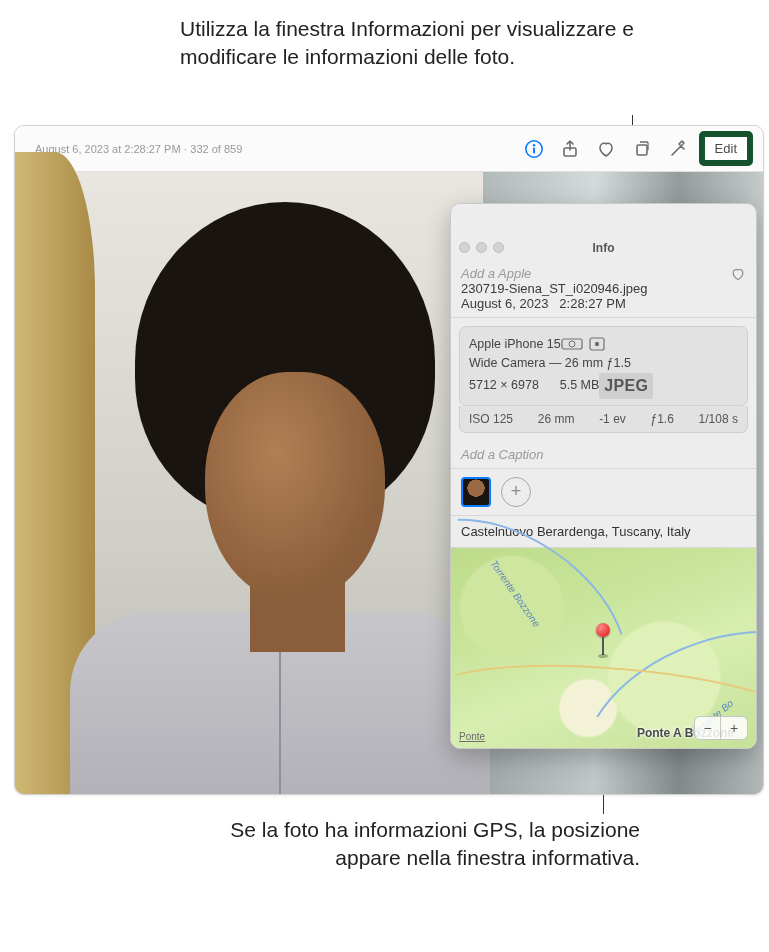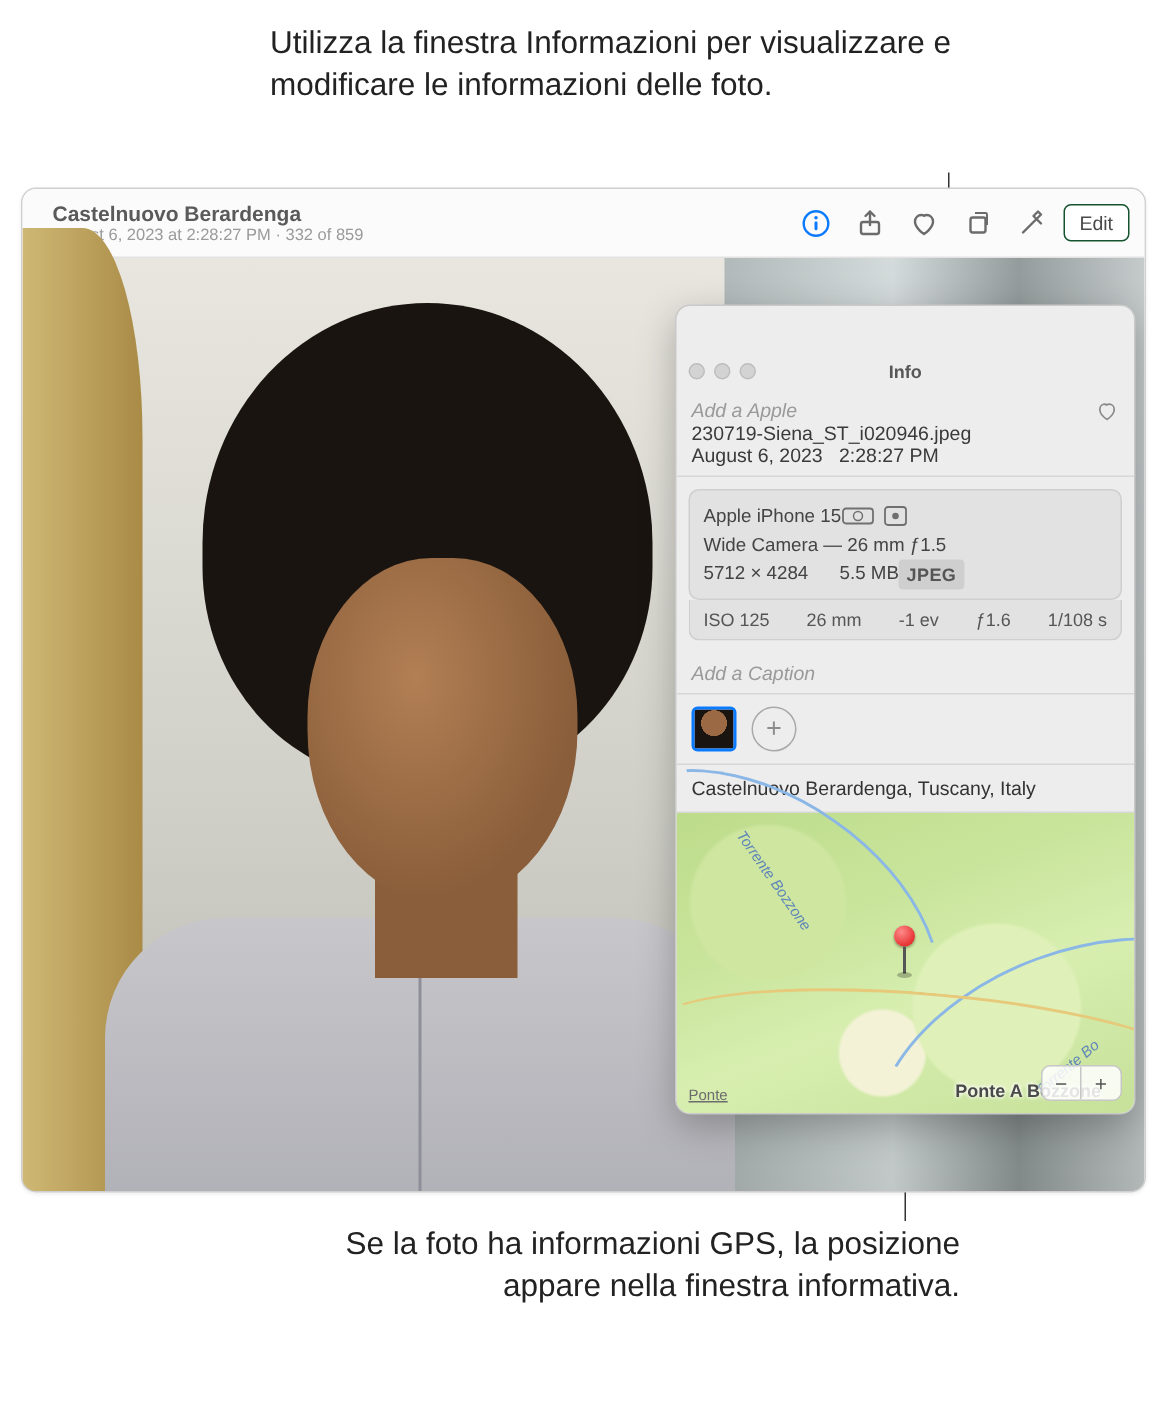--- a/index.html
+++ b/index.html
@@ -82,21 +82,21 @@
   .titlebar-right { display: flex; align-items: center; gap: 6px; }
   .tb-btn {
     width: 30px; height: 30px;
     display: flex; align-items: center; justify-content: center;
     border-radius: 6px;
     color: #6b6b6b;
   }
   .tb-btn.active { color: #0a7aff; }
   .edit-btn {
     padding: 4px 10px;
-    border: 1px solid #14532d;
+    border: 6px solid #14532d;
     border-radius: 5px;
     font-size: 13px;
     color: #4a4a4a;
     background: #fff;
   }
 
   .photo-area {
     position: relative;
     width: 100%;
     height: calc(100% - 46px);
@@ -167,21 +167,21 @@
   .placeholder { color:#9a9a9a; font-style: italic; }
   .info-favorite { float:right; color:#888; }
   .filename { font-size:13px; color:#3a3a3a; }
   .datetime { font-size:13px; color:#3a3a3a; }
   .camera-box {
     margin:8px 8px 0 8px; padding:8px 9px 6px 9px;
     background:#e2e2e3; border:1px solid #cfcfcf; border-radius:7px;
   }
   .camera-row { display:flex; justify-content:flex-start; align-items:center; font-size:12.5px; line-height:1.5; color:#444; }
   .badge {
-    display:inline-block; font-size:12px; font-weight:700; color:#555;
+    display:inline-block; font-size:16px; font-weight:700; color:#555;
     background:#cfcfcf; border-radius:3px; padding:1px 5px; letter-spacing:.3px;
   }
   .camera-icons { display:flex; gap:6px; color:#707070; }
   .exif-row {
     display:flex; justify-content:space-between;
     margin:0 8px 8px 8px; padding:6px 9px;
     background:#e2e2e3; border:1px solid #cfcfcf; border-top:none;
     border-radius:0 0 7px 7px;
     font-size:12px; color:#555;
   }
@@ -242,21 +242,20 @@
 <div class="callout-top">Utilizza la finestra Informazioni per visualizzare e modificare le informazioni delle foto.</div>
 <div class="callout-line-top"></div>
 
 <div class="callout-bottom">Se la foto ha informazioni GPS, la posizione appare nella finestra informativa.</div>
 <div class="callout-line-bottom"></div>
 
 <div class="photos-window">
 
   <div class="titlebar">
     <div class="titlebar-left">
-      <div class="title-main">Castelnuovo Berardenga</div>
       <div class="title-sub">August 6, 2023 at 2:28:27 PM  ·  332 of 859</div>
     </div>
     <div class="titlebar-right">
       <div class="tb-btn active">
         <svg width="20" height="20" viewBox="0 0 20 20">
             <circle cx="10" cy="10" r="8.2" fill="none" stroke="currentColor" stroke-width="1.6"></circle>
             <circle cx="10" cy="6.2" r="1.2" fill="currentColor"></circle>
             <rect x="9" y="8.5" width="2" height="6" rx="1" fill="currentColor"></rect>
           </svg>
       </div>
@@ -334,21 +333,21 @@
                   <circle cx="8" cy="7" r="2.2" fill="currentColor"></circle>
                 </svg>
             </span>
           </span>
         </div>
         <div class="camera-row">
           <span>Wide Camera — 26 mm ƒ1.5</span>
         </div>
         <div class="camera-row">
           <span>
-            <span>5712 × 4284</span>
+            <span>5712 × 6978</span>
             &nbsp;&nbsp;&nbsp;&nbsp;
             <span>5.5 MB</span>
           </span>
           <span class="badge">JPEG</span>
         </div>
       </div>
       <div class="exif-row">
         <span>ISO 125</span>
         <span>26 mm</span>
         <span>-1 ev</span>

